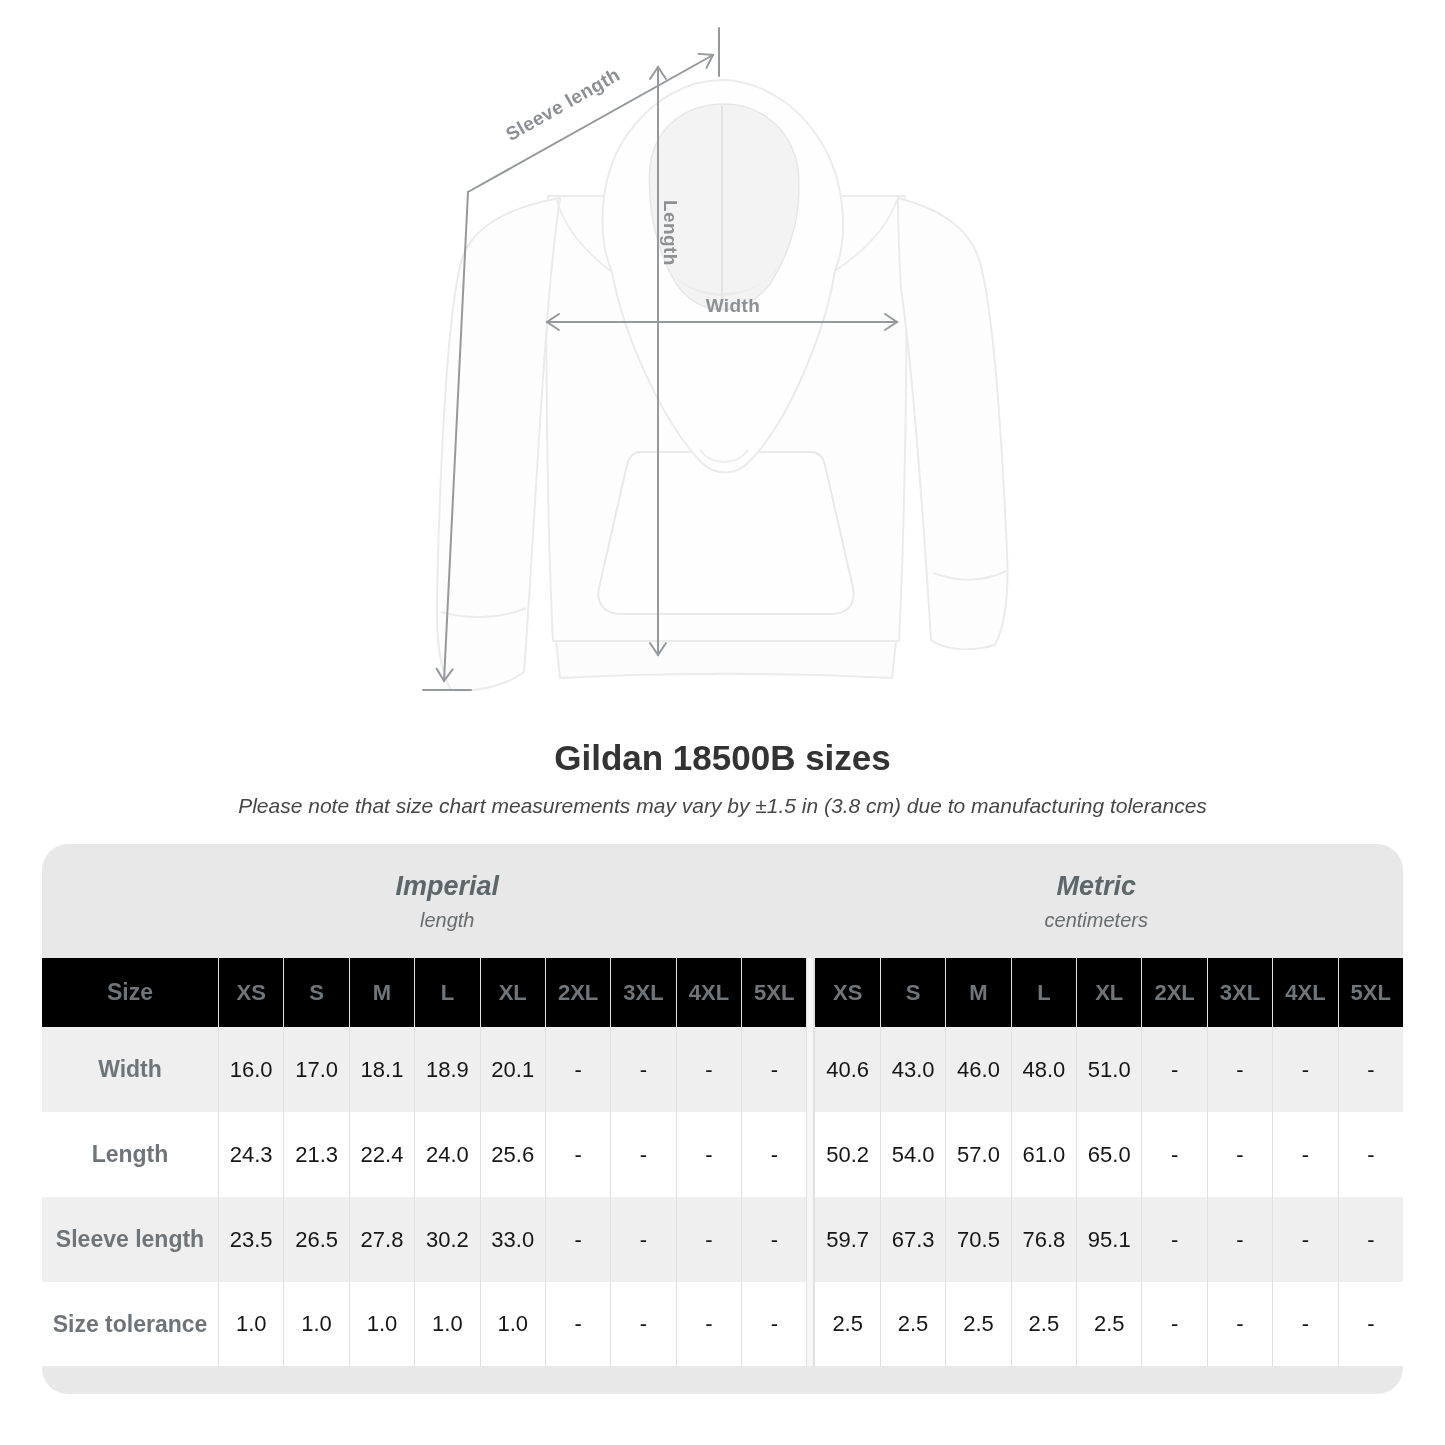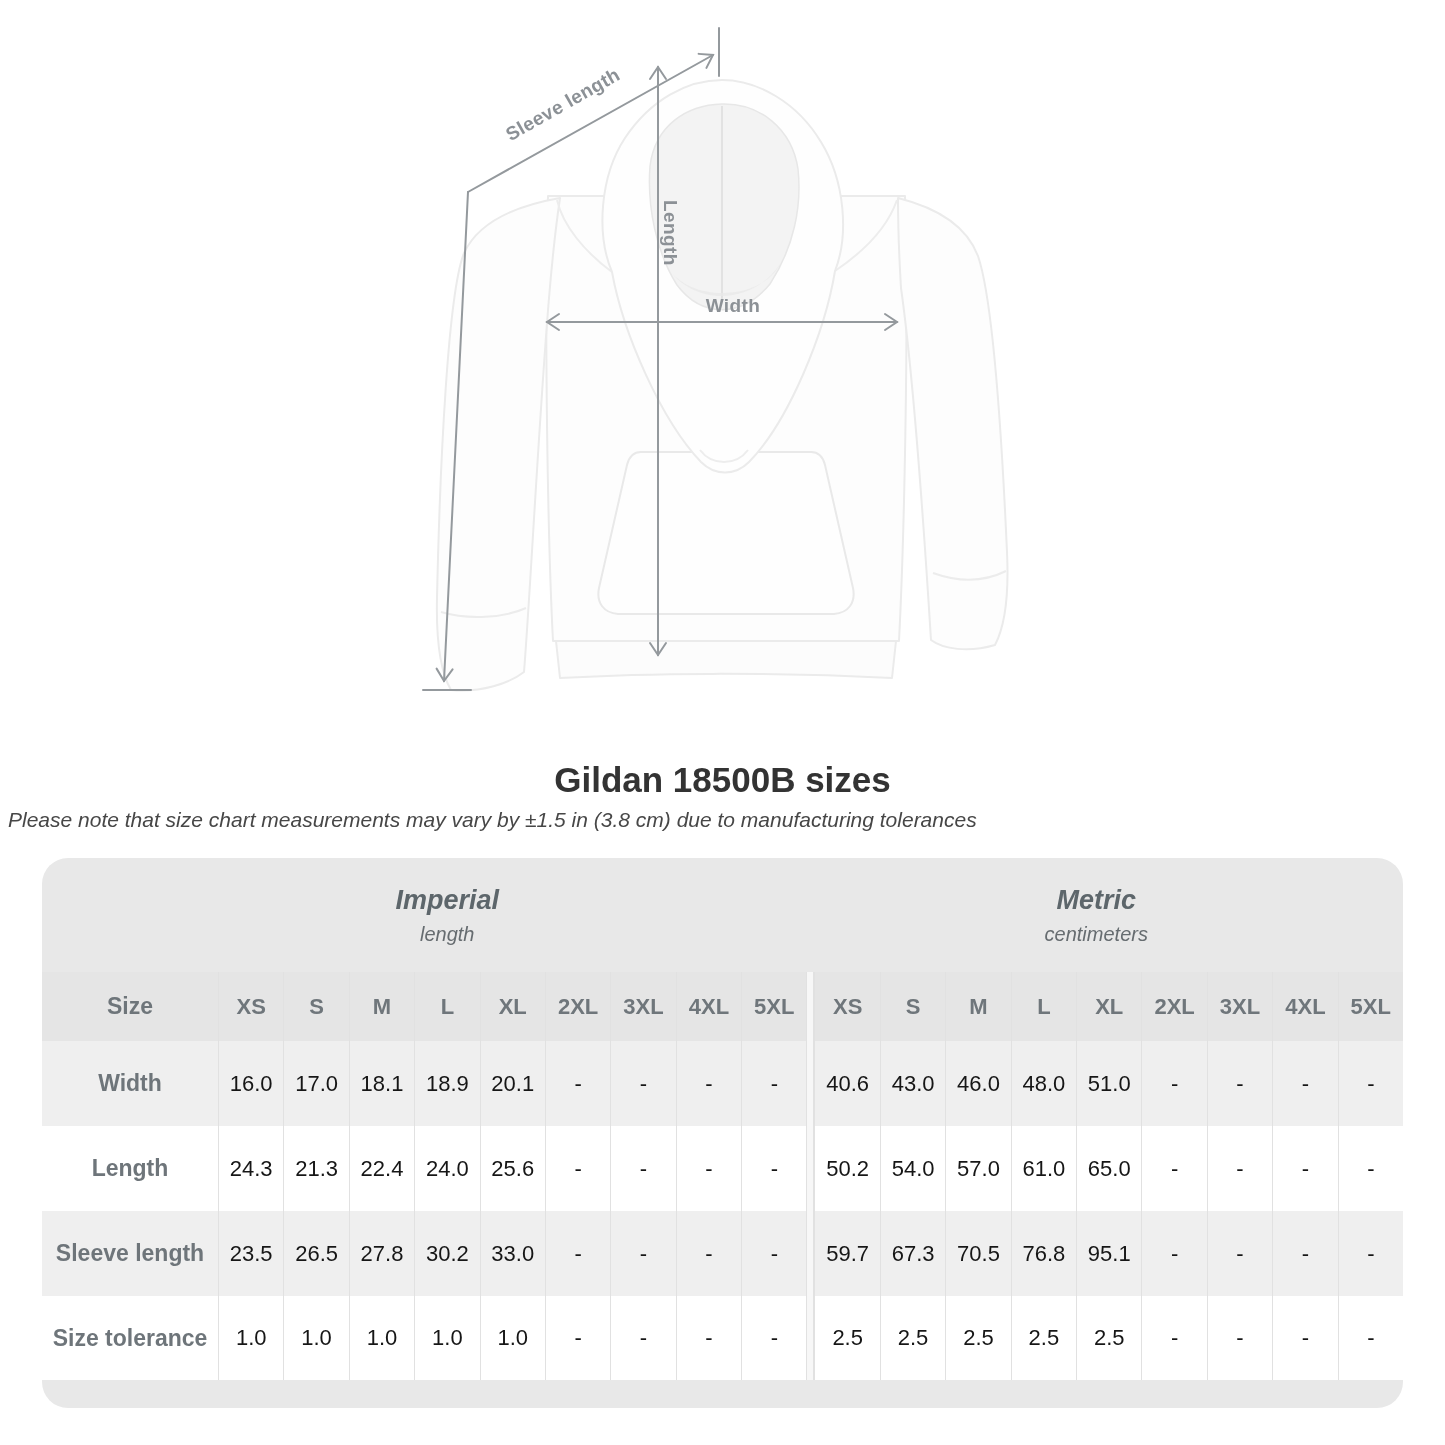--- a/index.html
+++ b/index.html
@@ -7,36 +7,36 @@
   body {
     width:1445px; height:1445px; overflow:hidden;
     background:#ffffff;
     font-family:"Liberation Sans", sans-serif;
     -webkit-font-smoothing:antialiased;
   }
   .hero { position:relative; width:1445px; height:738px; }
   .hero svg { position:absolute; left:0; top:0; }
   .arrow-label { font:700 19px "Liberation Sans", sans-serif; fill:#8c9196; letter-spacing:.4px; }
 
-  h1.title { text-align:center; font-size:35px; color:#333333; margin:22px 0 6px; font-weight:bold; }
-  .subtitle { text-align:left; font-style:italic; font-size:21px; color:#474747; margin:8px; }
+  h1.title { text-align:center; font-size:35px; color:#333333; margin:0 0 6px; font-weight:bold; }
+  .subtitle { text-align:center; font-style:italic; font-size:21px; color:#474747; margin:16px; }
 
   .table-wrap { width:1361px; margin:26px auto 16px; }
   .grid-row {
     display:grid;
     grid-template-columns:176px repeat(9, 1fr) 8px repeat(9, 1fr);
   }
   .unit-band { background:#e8e8e8; border-radius:26px 26px 0 0; height:114px; }
   .unit-group { display:flex; flex-direction:column; align-items:center; justify-content:center; gap:7px; }
   .sp-imperial { grid-column:1 / 11; padding-left:46px; }
   .sp-metric   { grid-column:12 / 21; padding-right:25px; }
   .unit-name { font-size:27px; font-weight:bold; font-style:italic; color:#5d666b; }
   .unit-sub  { font-size:20px; font-style:italic; color:#666c70; }
 
-  .sizerow { height:69px; background:#e5e5e5; }
+  .sizerow { height:69px; background:#000000; }
   .datarow { height:85px; }
   .tolrow  { height:84px; }
   .stripe  { background:#efefef; }
   .white   { background:#ffffff; }
 
   .rlabel {
     display:flex; align-items:center; justify-content:center;
     font-weight:bold; color:#6e757a; font-size:23px;
   }
   .cell {

